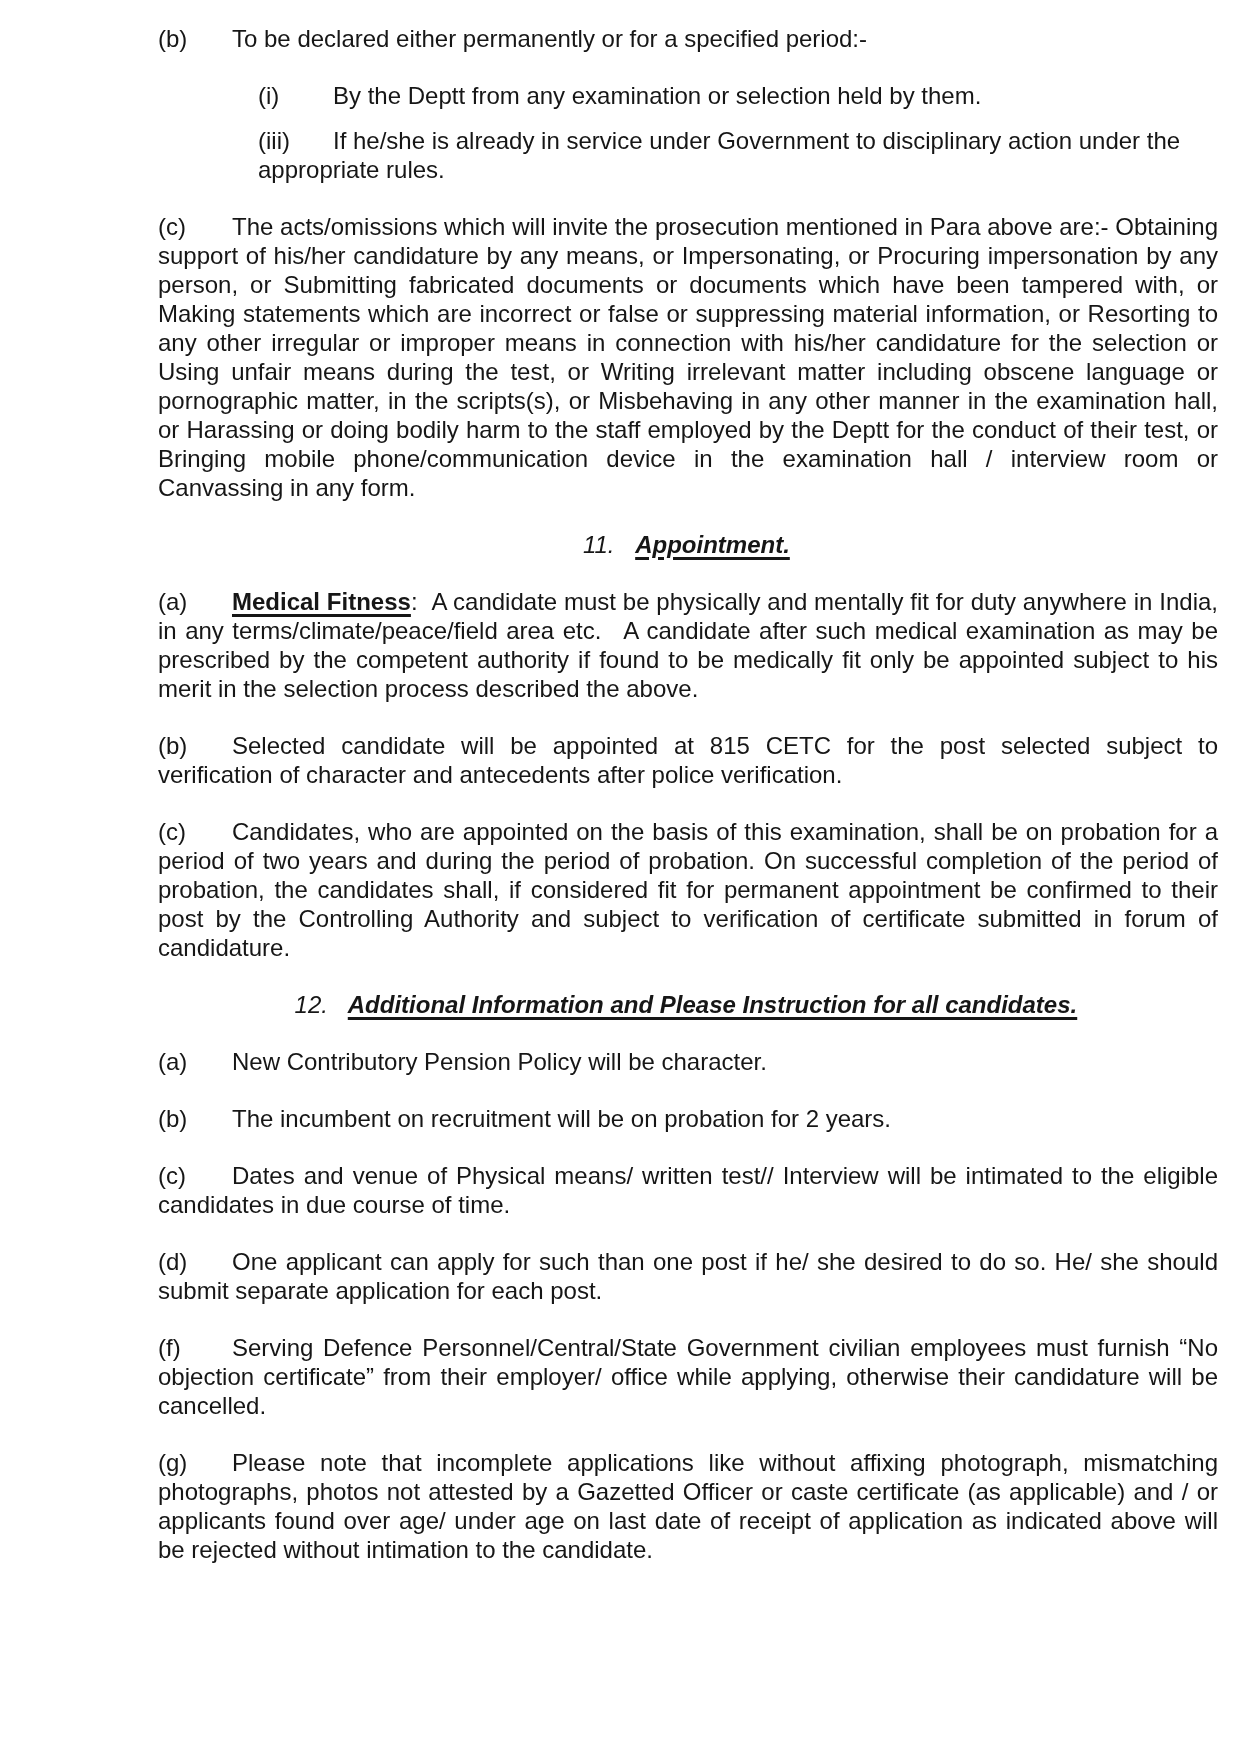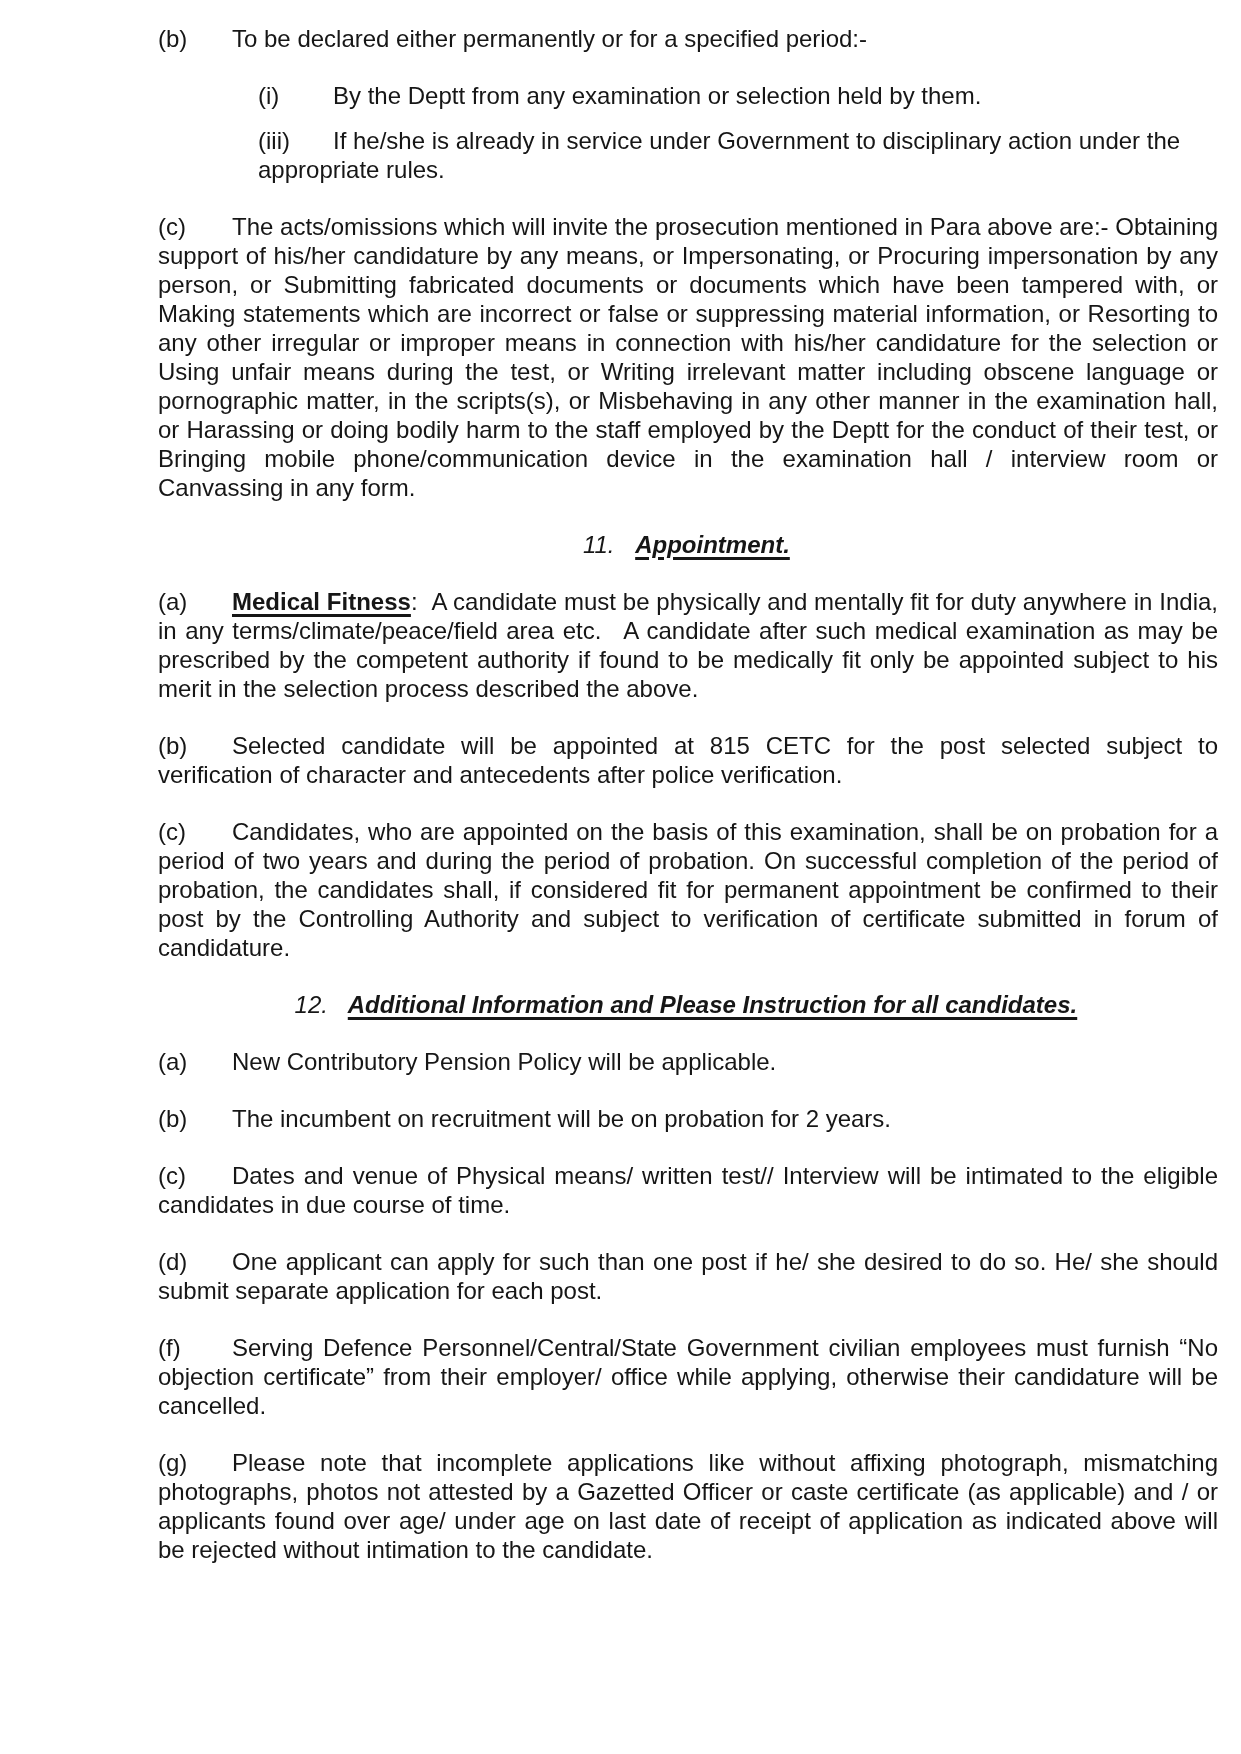--- a/index.html
+++ b/index.html
@@ -79,21 +79,21 @@
   <p class="heading"><span class="num">11.</span><span class="title">Appointment.</span></p>
 
   <p class="para"><span class="lbl">(a)</span><span class="lead">Medical Fitness</span><span>:</span><span class="gap"></span><span>A candidate must be physically and mentally fit for duty anywhere in India, in any terms/climate/peace/field area etc.</span><span class="gap2"></span><span>A candidate after such medical examination as may be prescribed by the competent authority if found to be medically fit only be appointed subject to his merit in the selection process described the above.</span></p>
 
   <p class="para"><span class="lbl">(b)</span><span>Selected candidate will be appointed at 815 CETC for the post selected subject to verification of character and antecedents after police verification.</span></p>
 
   <p class="para"><span class="lbl">(c)</span><span>Candidates, who are appointed on the basis of this examination, shall be on probation for a period of two years and during the period of probation. On successful completion of the period of probation, the candidates shall, if considered fit for permanent appointment be confirmed to their post by the Controlling Authority and subject to verification of certificate submitted in forum of candidature.</span></p>
 
   <p class="heading"><span class="num">12.</span><span class="title">Additional Information and Please Instruction for all candidates.</span></p>
 
-  <p class="para"><span class="lbl">(a)</span><span>New Contributory Pension Policy will be applicable.</span></p>
+  <p class="para"><span class="lbl">(a)</span><span>New Contributory Pension Policy will be character.</span></p>
 
   <p class="para"><span class="lbl">(b)</span><span>The incumbent on recruitment will be on probation for 2 years.</span></p>
 
   <p class="para"><span class="lbl">(c)</span><span>Dates and venue of Physical means/ written test// Interview will be intimated to the eligible candidates in due course of time.</span></p>
 
   <p class="para"><span class="lbl">(d)</span><span>One applicant can apply for such than one post if he/ she desired to do so. He/ she should submit separate application for each post.</span></p>
 
 
   <p class="para"><span class="lbl">(f)</span><span>Serving Defence Personnel/Central/State Government civilian employees must furnish “No objection certificate” from their employer/ office while applying, otherwise their candidature will be cancelled.</span></p>
 

